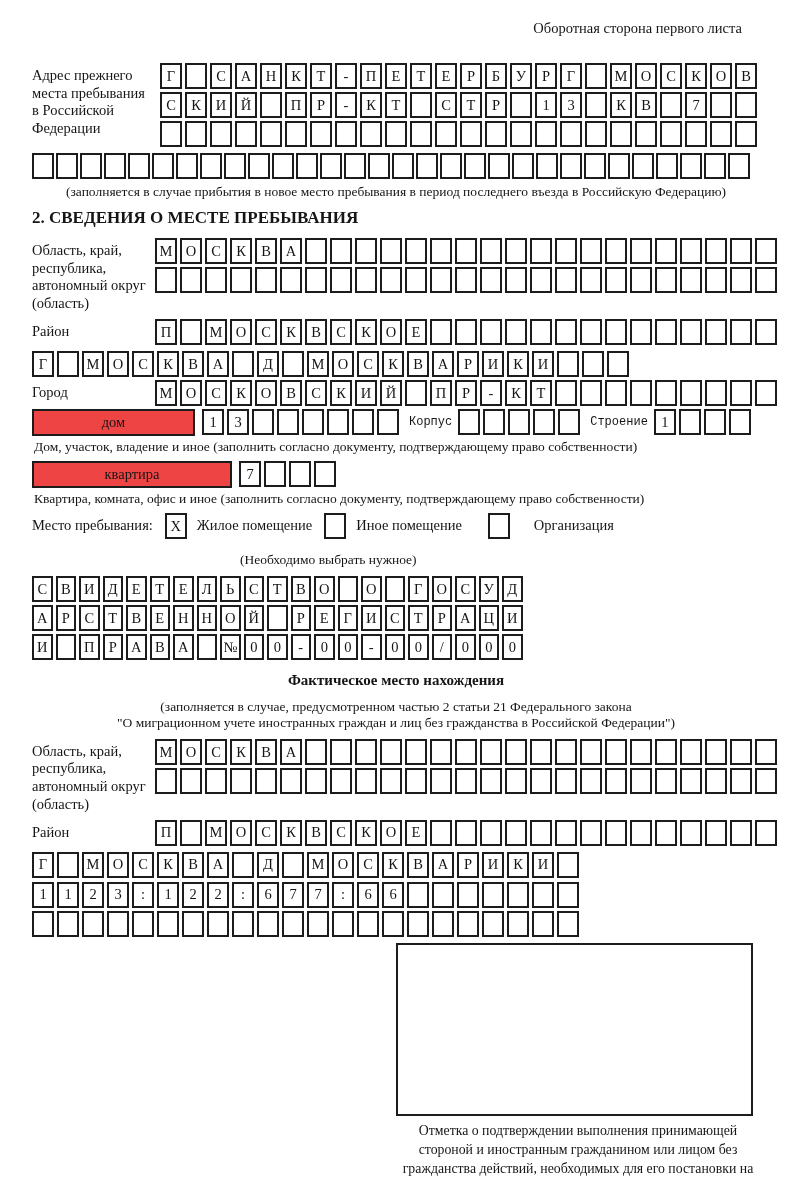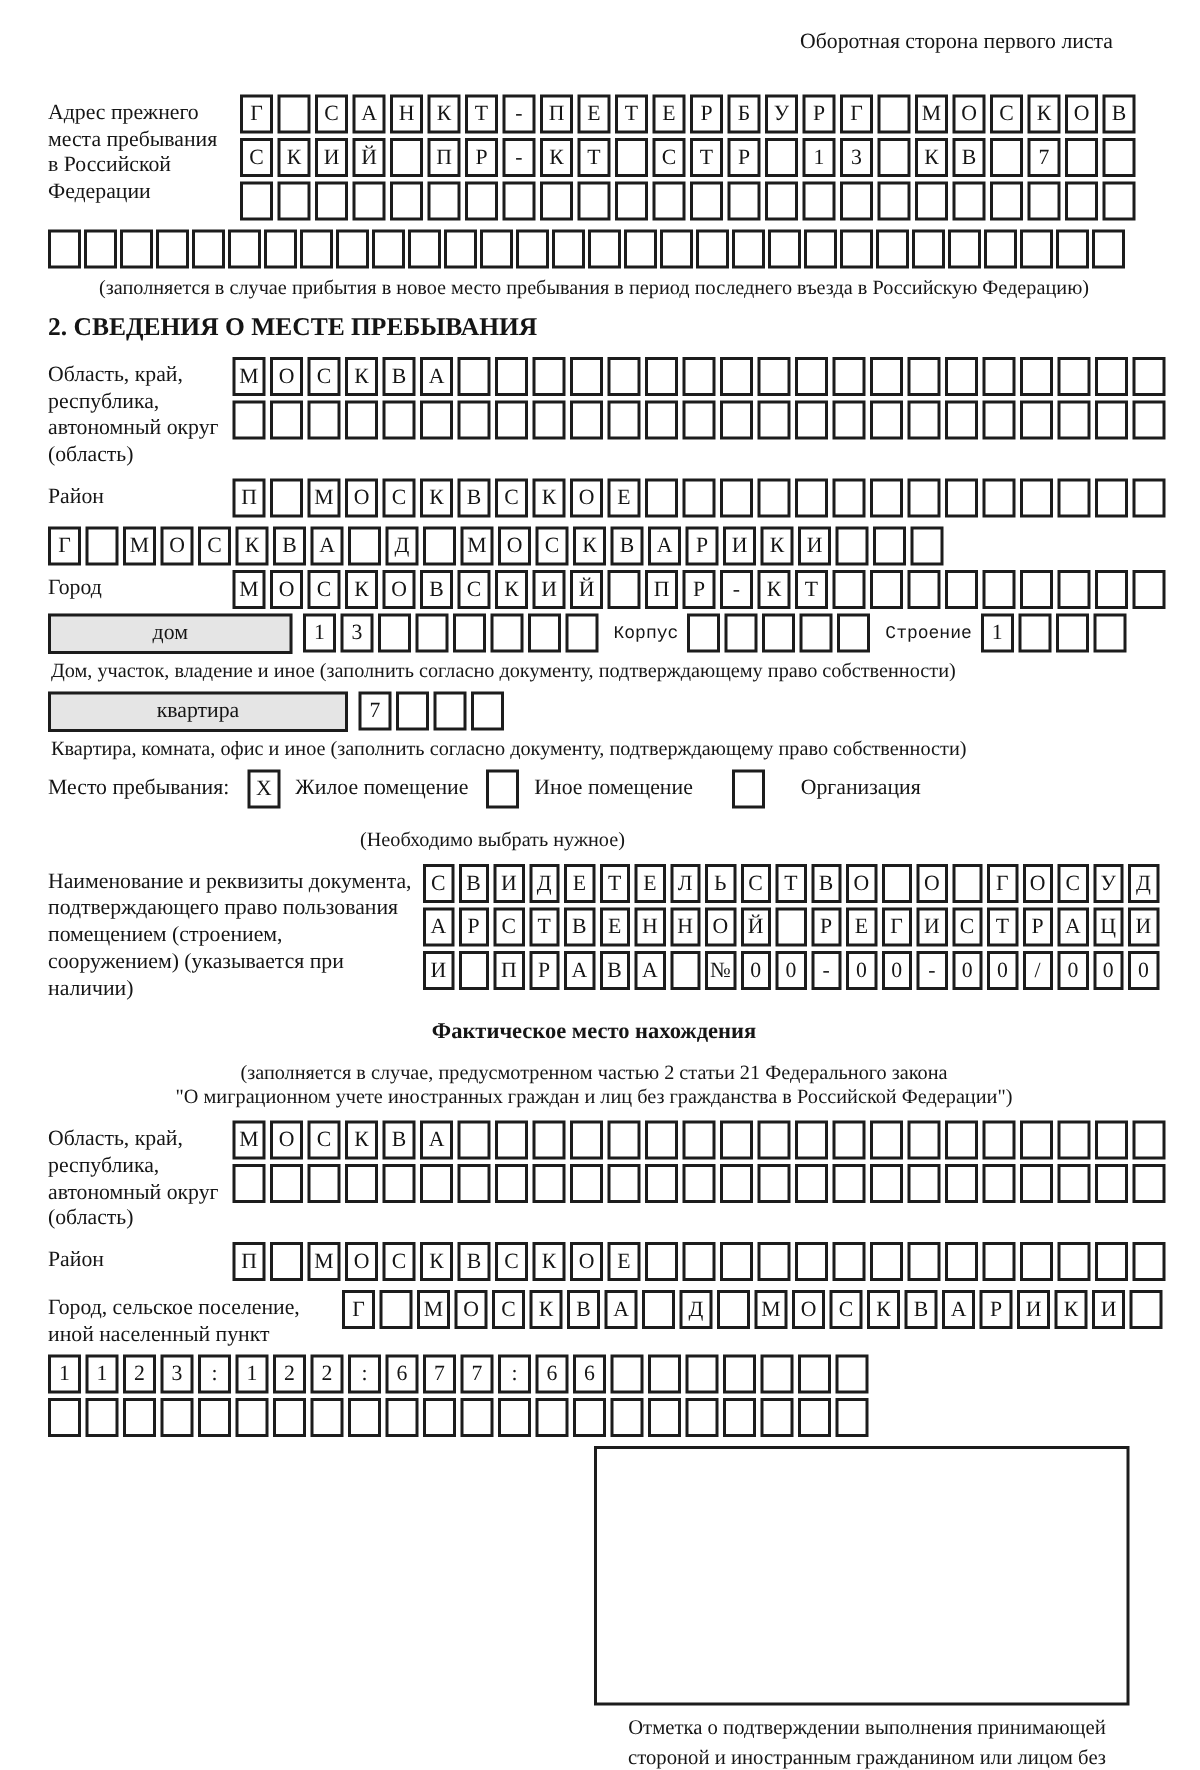--- a/index.html
+++ b/index.html
@@ -31,21 +31,21 @@
   .tight .cell { width: 22px; }
 
   .full-row { margin: 1px 0 5px 0; }
   .center-note { text-align: center; font-size: 13.5px; margin: 2px 0 6px; }
   .sec-title { font-weight: bold; font-size: 17px; margin: 8px 0 10px; }
 
   .house-row { display: flex; align-items: center; margin: 2px 0 3px; }
   .widebox {
     height: 27px; border: 2px solid #1c1c1c;
     display: flex; align-items: center; justify-content: center;
-    font-size: 14.5px; flex: 0 0 auto; background:#e5e5e5;
+    font-size: 14.5px; flex: 0 0 auto; background:#ef4444;
   }
   .wb-house { width: 163px; margin-right: 7px; }
   .wb-apt { width: 200px; margin-right: 7px; }
   .inline-label { font-size: 12px; margin: 0 6px 0 10px; font-family: Liberation Mono, monospace; }
   .left-note { font-size: 13.5px; margin: 3px 0 6px 2px; }
 
   .stay-row { display: flex; align-items: center; font-size: 14.5px; margin: 6px 0 13px; }
   .stay-row .cb { margin: 0 10px 0 12px; }
   .stay-note { font-size: 13.5px; margin: 2px 0 8px 208px; }
 
@@ -388,21 +388,20 @@
   <span class="cell cb">X</span>
   <span>Жилое помещение</span>
   <span class="cell cb"></span>
   <span>Иное помещение</span>
   <span class="cell cb" style="margin-left:26px;margin-right:24px"></span>
   <span>Организация</span>
 </div>
 <div class="stay-note">(Необходимо выбрать нужное)</div>
 
 <div class="field">
-  <div class="flabel w250">Наименование и реквизиты документа, подтверждающего право пользования помещением (строением, сооружением) (указывается при наличии)</div>
   <div class="rows">
     <div class="boxrow small">
         <span class="cell">С</span>
         <span class="cell">В</span>
         <span class="cell">И</span>
         <span class="cell">Д</span>
         <span class="cell">Е</span>
         <span class="cell">Т</span>
         <span class="cell">Е</span>
         <span class="cell">Л</span>
@@ -560,21 +559,20 @@
         <span class="cell"></span>
         <span class="cell"></span>
         <span class="cell"></span>
         <span class="cell"></span>
         <span class="cell"></span>
       </div>
   </div>
 </div>
 
 <div class="field" style="margin-bottom:4px">
-  <div class="flabel w196">Город, сельское поселение, иной населенный пункт</div>
   <div class="rows">
     <div class="boxrow">
         <span class="cell">Г</span>
         <span class="cell"></span>
         <span class="cell">М</span>
         <span class="cell">О</span>
         <span class="cell">С</span>
         <span class="cell">К</span>
         <span class="cell">В</span>
         <span class="cell">А</span>

